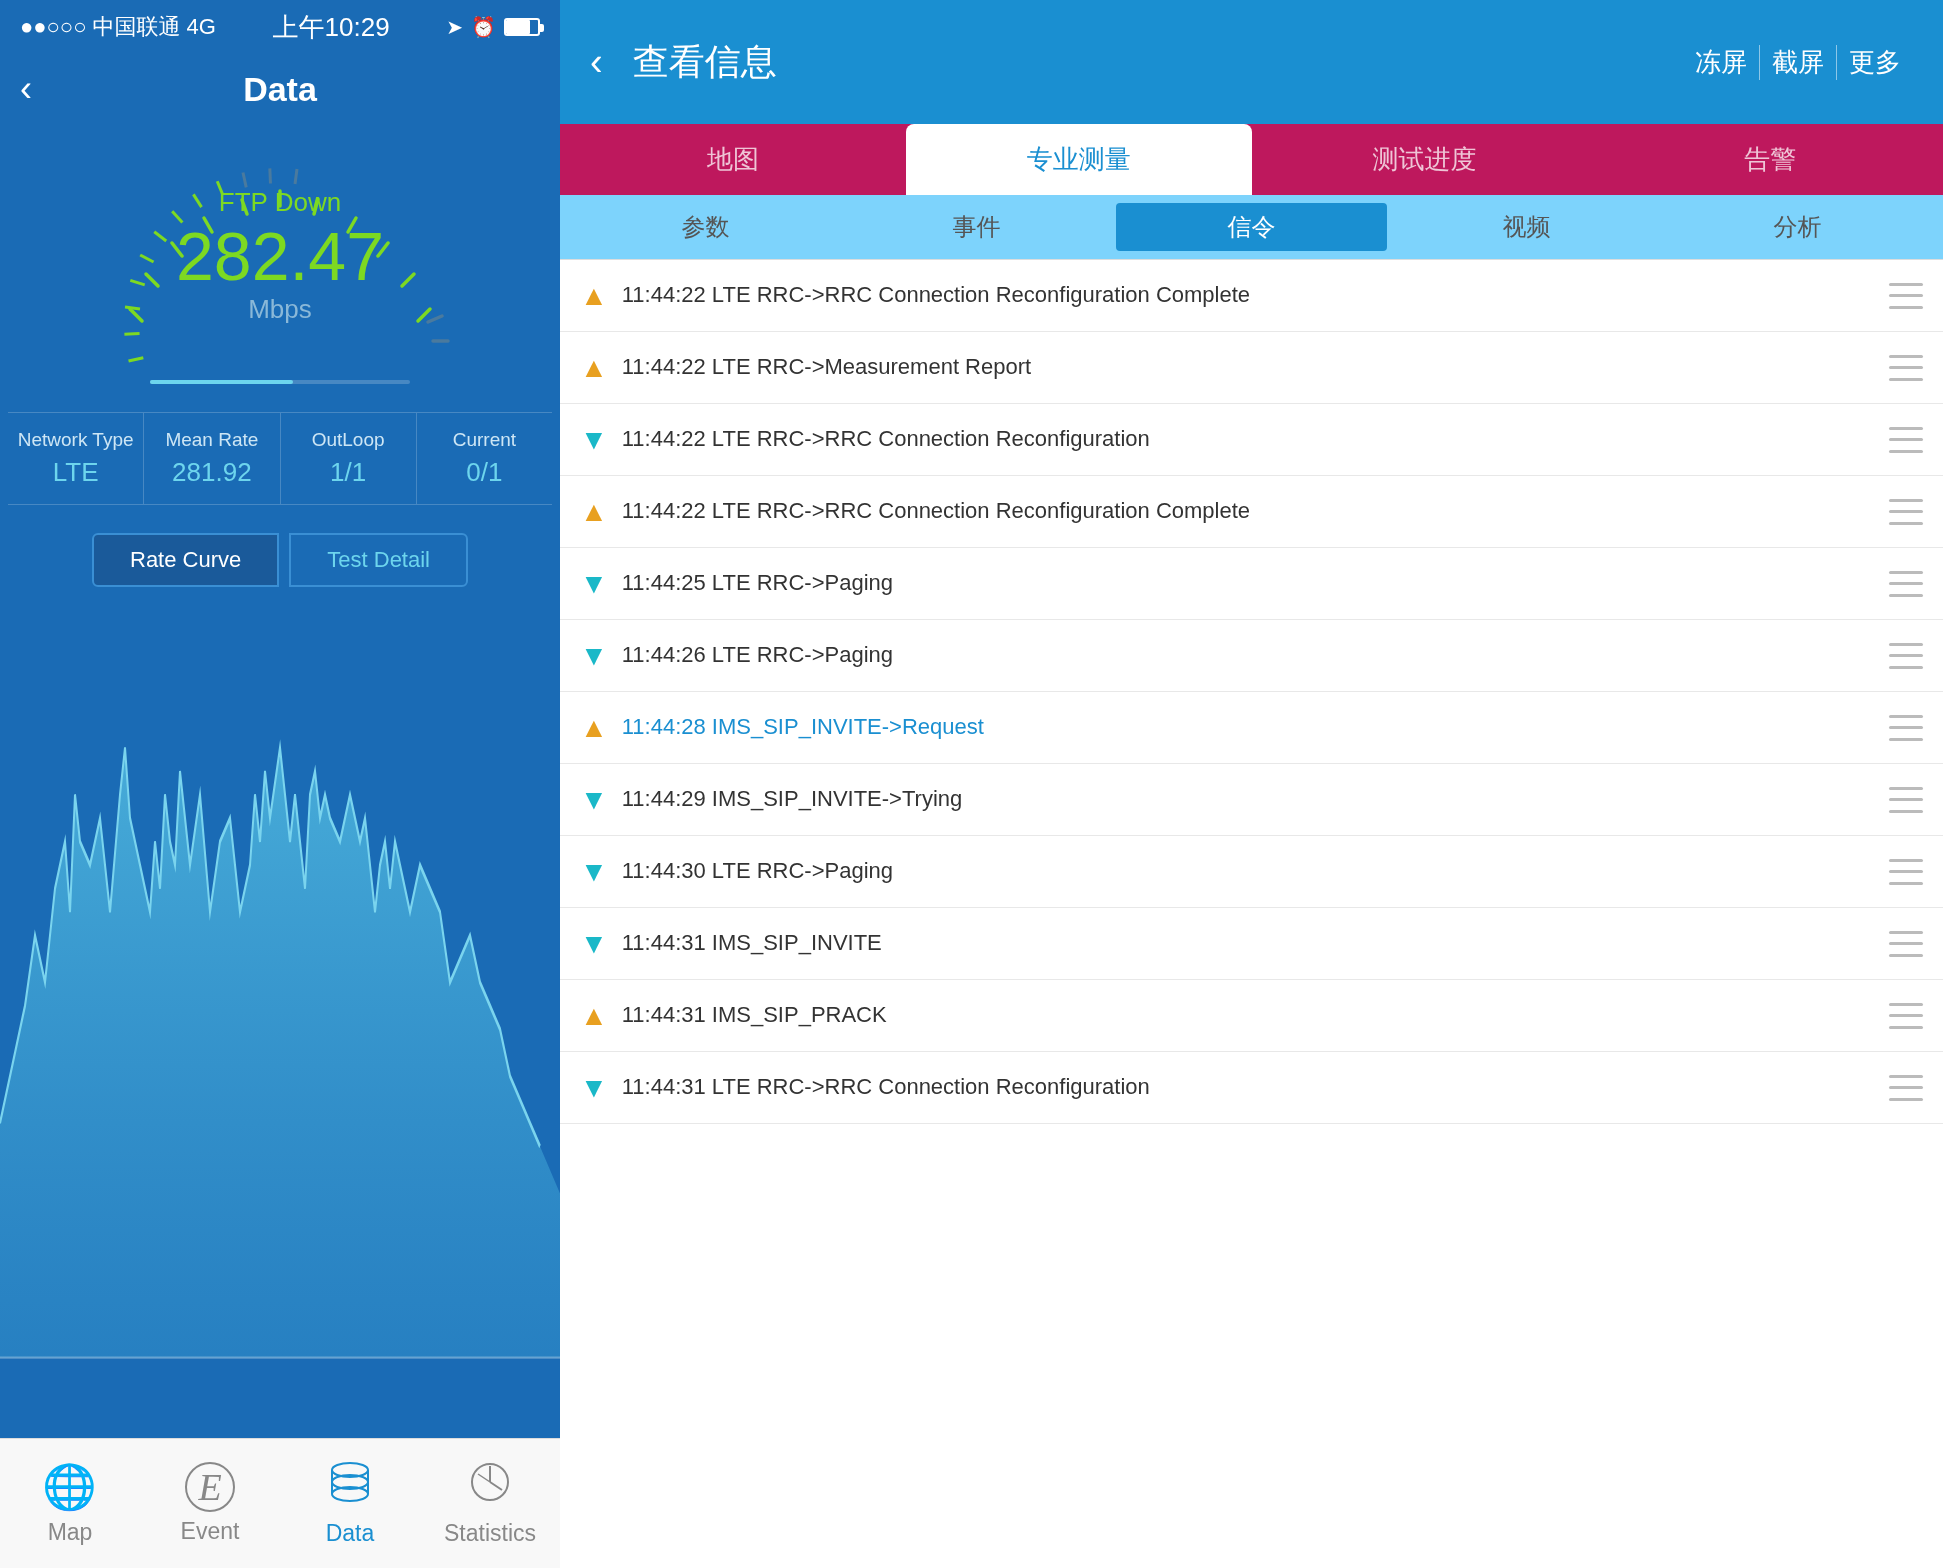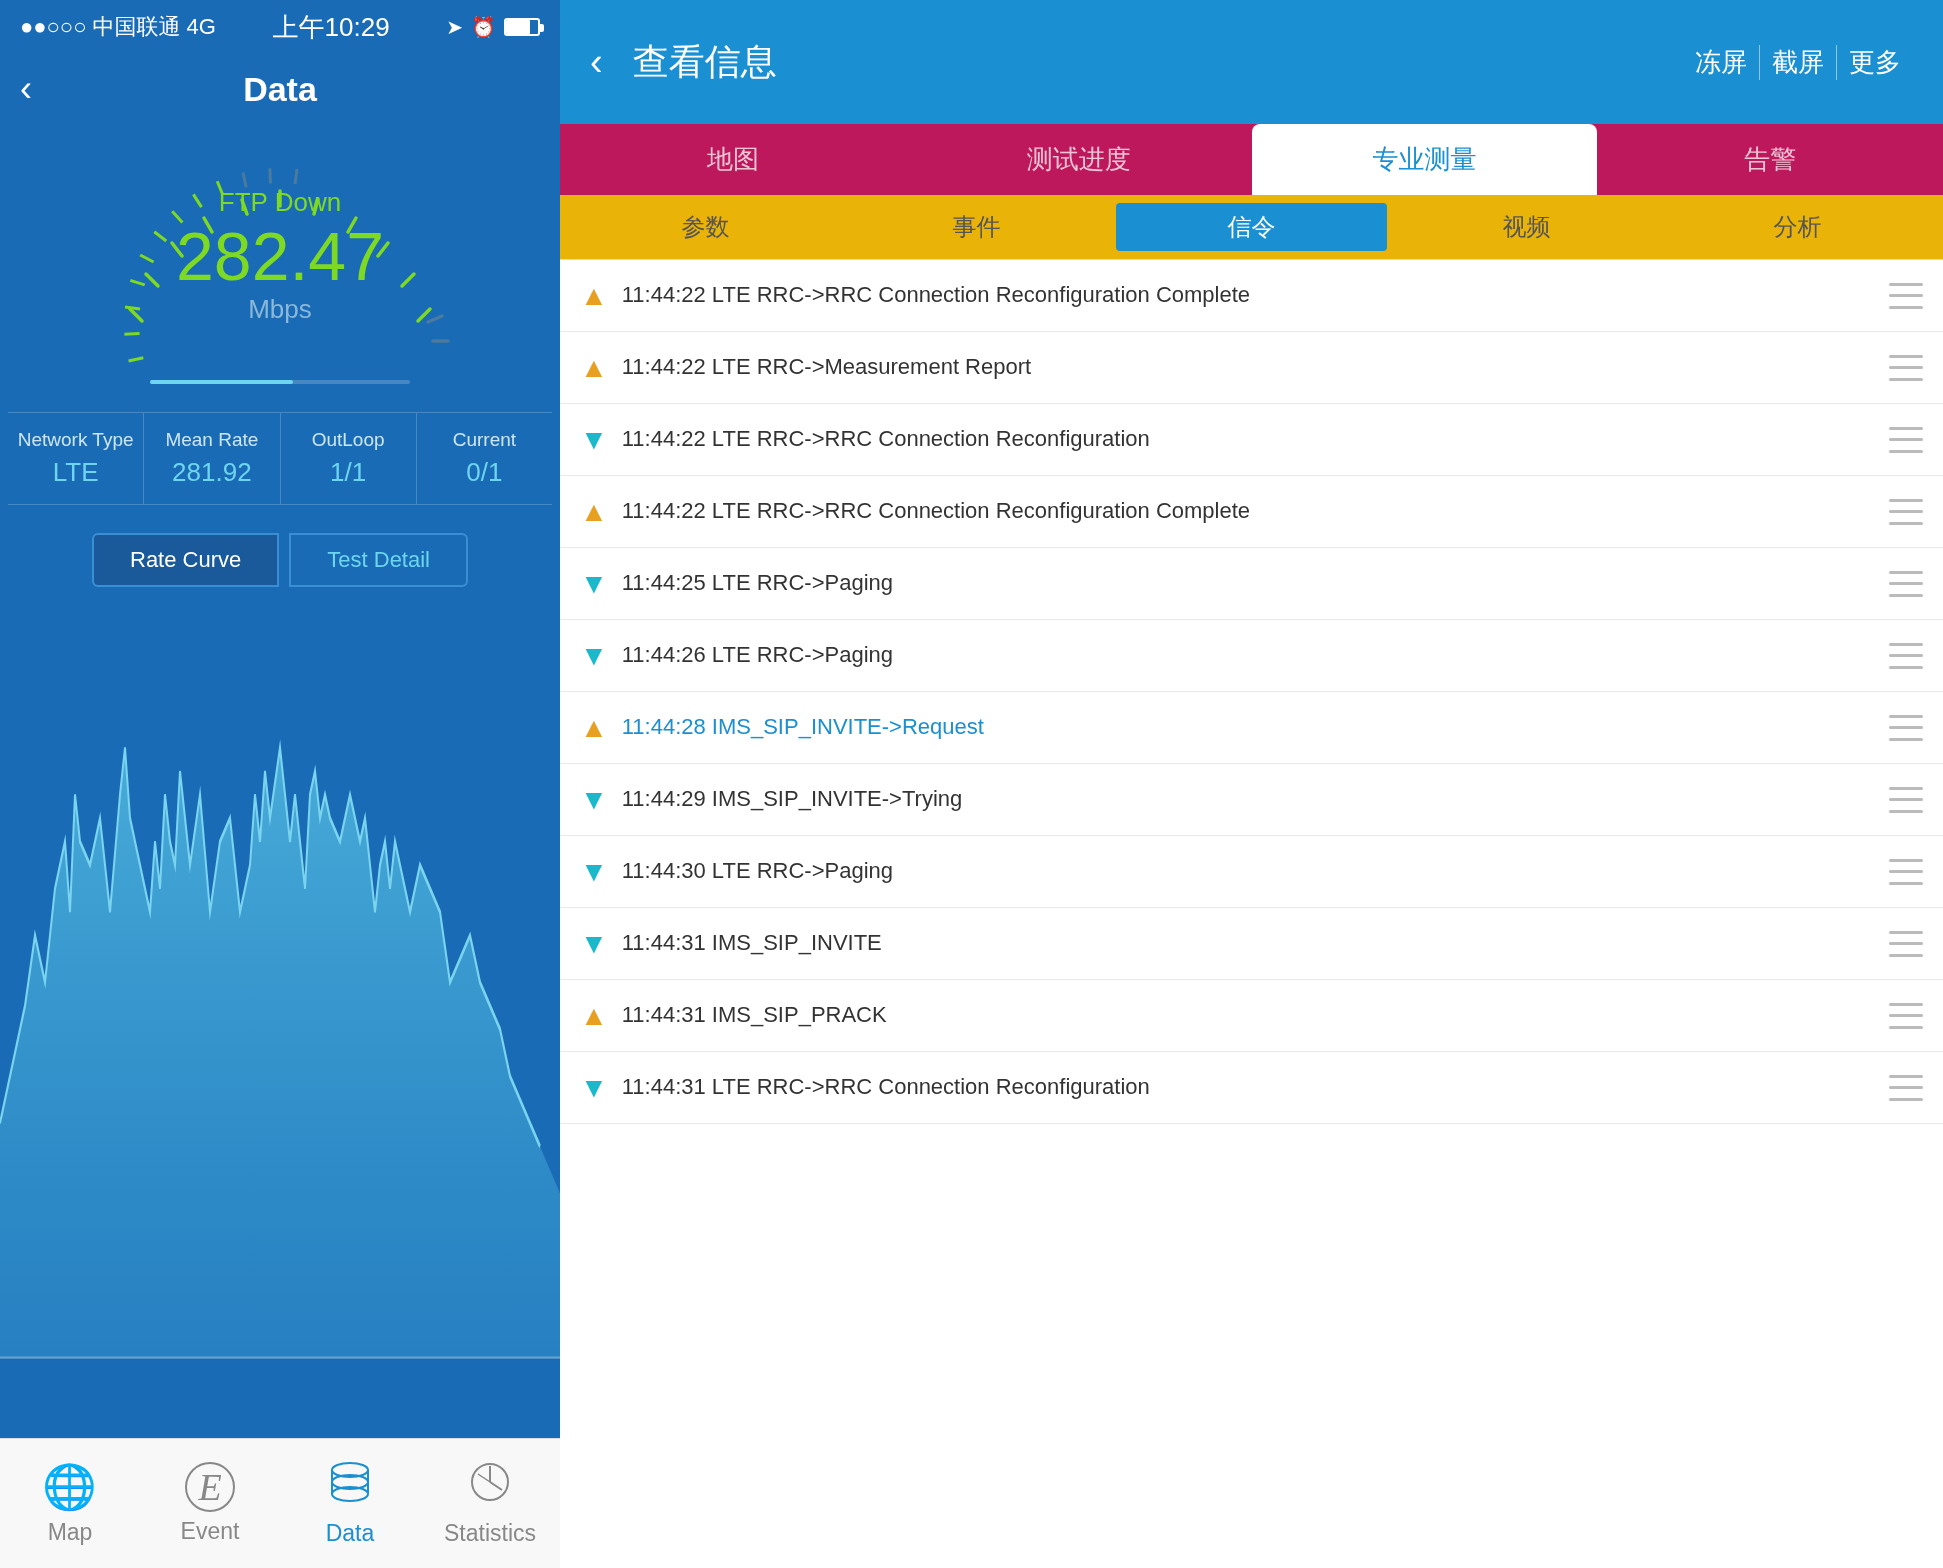--- a/index.html
+++ b/index.html
@@ -264,21 +264,21 @@
       position: relative;
     }
     .tab1-item.active {
       background: white;
       color: #1a8fd1;
       border-radius: 8px 8px 0 0;
     }
 
     
     .tabs-row2 {
-      background: #eab308;
+      background: #7dd3fc;
       display: flex;
       border-bottom: 1px solid #ddd;
       padding: 0 10px;
     }
     .tab2-item {
       flex: 1;
       text-align: center;
       padding: 16px 0;
       color: #555;
       font-size: 24px;
@@ -500,22 +500,22 @@
     <span class="header-title">查看信息</span>
     <div class="header-actions">
       <span class="header-action-btn">冻屏</span>
       <span class="header-action-btn">截屏</span>
       <span class="header-action-btn">更多</span>
     </div>
   </div>
 
   <div class="tabs-row1">
     <div class="tab1-item">地图</div>
+    <div class="tab1-item active">专业测量</div>
     <div class="tab1-item">测试进度</div>
-    <div class="tab1-item active">专业测量</div>
     <div class="tab1-item">告警</div>
   </div>
 
   <div class="tabs-row2">
     <div class="tab2-item">参数</div>
     <div class="tab2-item">事件</div>
     <div class="tab2-item active">信令</div>
     <div class="tab2-item">视频</div>
     <div class="tab2-item">分析</div>
   </div>

